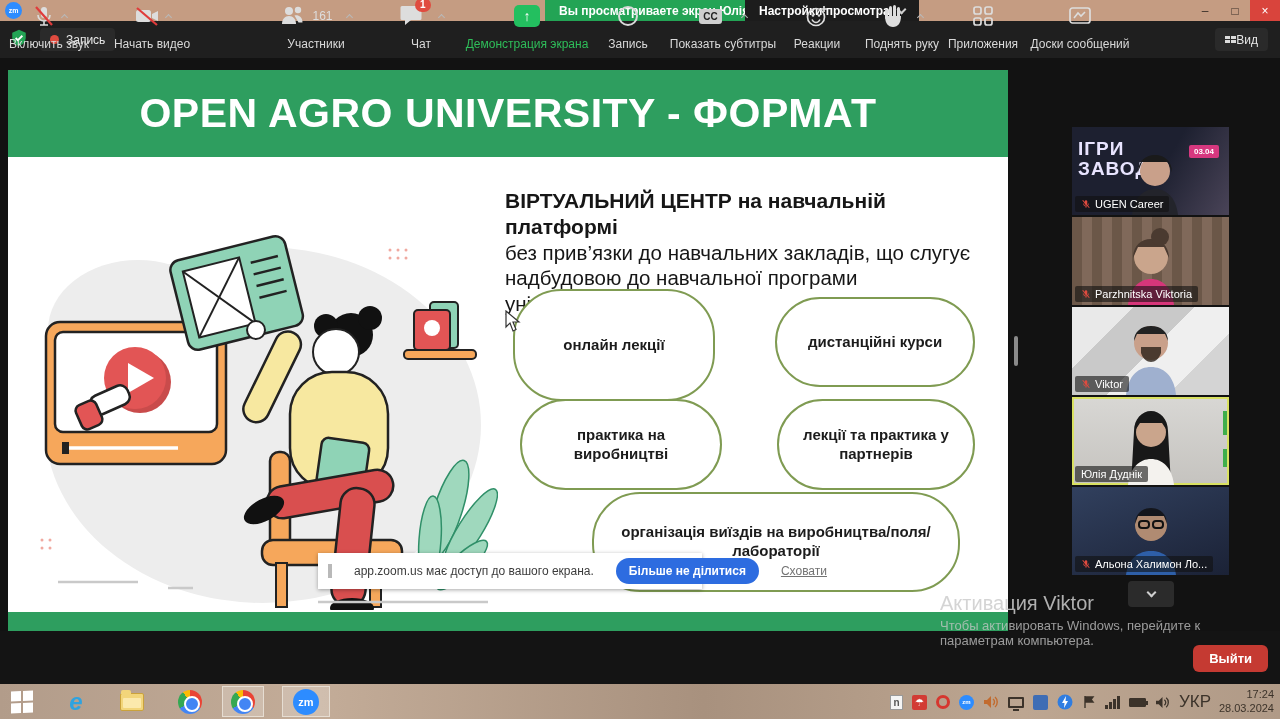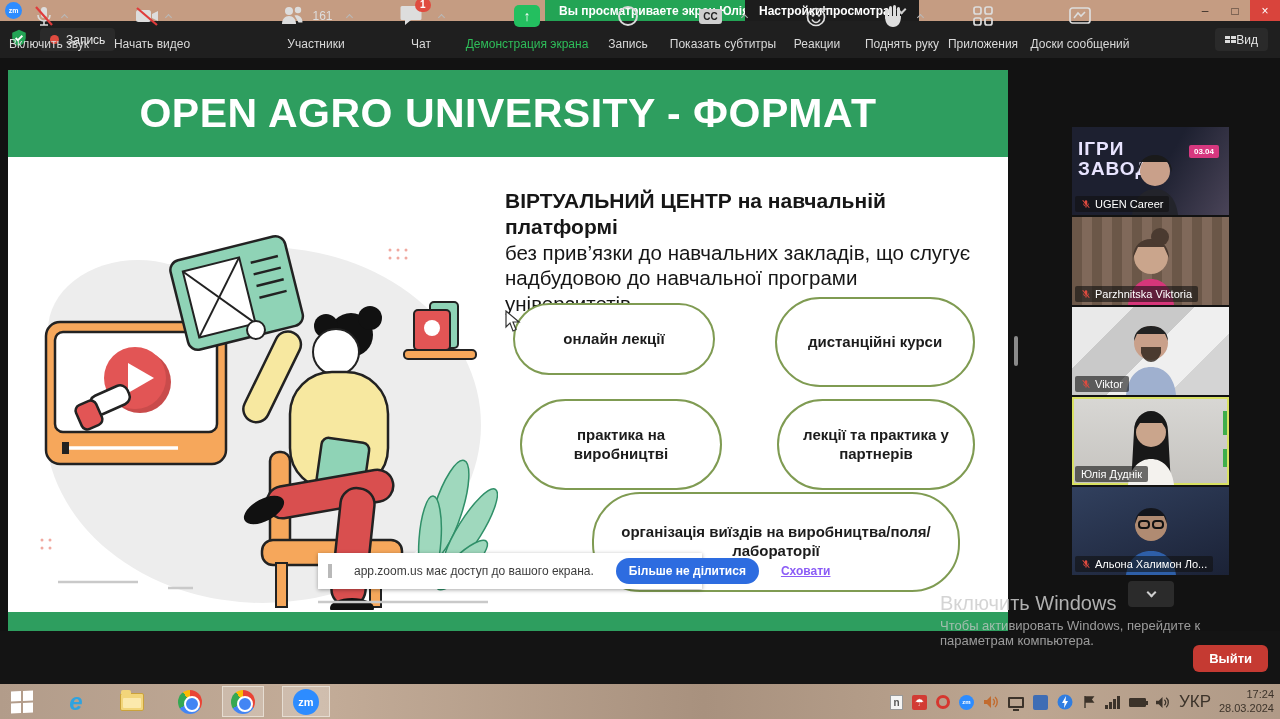--- a/index.html
+++ b/index.html
@@ -24,32 +24,32 @@
   .grid-ico i { display:block; width:5px; height:3px; background:#dcdcdc; }
 
   
   .slide { position:absolute; left:8px; top:70px; width:1000px; height:561px; background:#fff; }
   .slide-head { position:absolute; left:0; top:0; width:100%; height:87px; background:#2e9e5f; display:flex; align-items:center; justify-content:center; }
   .slide-title { color:#fff; font-size:41px; font-weight:bold; letter-spacing:.5px; }
   .slide-foot { position:absolute; left:0; bottom:0; width:100%; height:19px; background:#2e9e5f; }
   .slide-text { position:absolute; left:497px; top:118px; width:478px; color:#161616; font-size:20.5px; line-height:1.24; }
   .slide-text b { font-size:21px; }
   .oval { position:absolute; background:#fff; border:2px solid #7f9b52; border-radius:48px; display:flex; align-items:center; justify-content:center; text-align:center; font-weight:bold; font-size:15px; color:#1c1c1c; line-height:1.25; padding:8px 18px; }
-  .o1 { left:505px; top:233px; width:202px; height:72px; }
+  .o1 { left:505px; top:219px; width:202px; height:112px; }
   .o2 { left:767px; top:227px; width:200px; height:90px; }
   .o3 { left:512px; top:329px; width:202px; height:91px; }
   .o4 { left:769px; top:329px; width:198px; height:91px; }
   .o5 { left:584px; top:422px; width:368px; height:100px; }
 
   
   .share-note { position:absolute; left:318px; top:553px; width:384px; height:36px; background:#fff; box-shadow:0 1px 4px rgba(0,0,0,.35); display:flex; align-items:center; gap:22px; padding:0 10px; z-index:30; }
   .drag-dots { width:4px; height:14px; border-left:2px solid #b9b9b9; border-right:2px solid #b9b9b9; }
   .share-msg { font-size:12px; color:#3c3c3c; white-space:nowrap; }
   .stop-share-btn { background:#2d6ce0; color:#fff; border:none; border-radius:15px; height:26px; padding:0 13px; font-size:12px; font-weight:bold; white-space:nowrap; }
-  .hide-link { font-size:12px; color:#8b5cf6; text-decoration:underline; white-space:nowrap;font-weight:bold; }
+  .hide-link { font-size:12px; color:#737373; text-decoration:underline; white-space:nowrap; }
 
   
   .thumb { position:absolute; left:1072px; width:157px; height:88px; background:#222; overflow:hidden; }
   .thumb .nm { position:absolute; left:3px; bottom:3px; background:rgba(16,16,16,.6); color:#fff; font-size:11px; padding:2px 6px; border-radius:2px; display:flex; align-items:center; gap:4px; white-space:nowrap; }
   .thumb.active { outline:2px solid #d9e162; outline-offset:-2px; }
   .t1 { top:127px; background:linear-gradient(120deg,#1d2030 55%,#4a4458); }
   .t2 { top:217px; background:repeating-linear-gradient(90deg,#6b5748 0 10px,#80695a 10px 20px); }
   .t3 { top:307px; background:linear-gradient(135deg,#e9e9e9 25%,#c9c9c9 25% 50%,#efefef 50% 75%,#d4d4d4 75%); }
   .t4 { top:397px; background:linear-gradient(180deg,#d8d7d4,#c5c3bf); }
   .t5 { top:487px; background:linear-gradient(160deg,#31405e,#1b2236); }
@@ -333,21 +333,21 @@
         </svg>
         <span>Альона Халимон Ло...</span>
       </span>
   </div>
 
   <div class="collapse-btn">
       <span class="chev down"></span>
     </div>
 
   <div class="activation">
-    <div class="l1">Включить Windows</div>
+    <div class="l1">Активация Viktor</div>
     <div class="l2"><span>Чтобы активировать Windows, перейдите к</span><br><span>параметрам компьютера.</span></div>
   </div>
 
   <div class="zoombar"></div>
 
   <div class="zb-item" style="left:6px;width:86px;">
     <span class="zb-icorow">
       <svg width="24" height="24" viewBox="0 0 24 24">
           <path d="M12 3a3 3 0 0 1 3 3v5a3 3 0 0 1-6 0V6a3 3 0 0 1 3-3z" fill="#ddd"></path>
           <path d="M6 11a6 6 0 0 0 12 0M12 17v4M8 21h8" stroke="#ddd" stroke-width="1.6" fill="none"></path>

